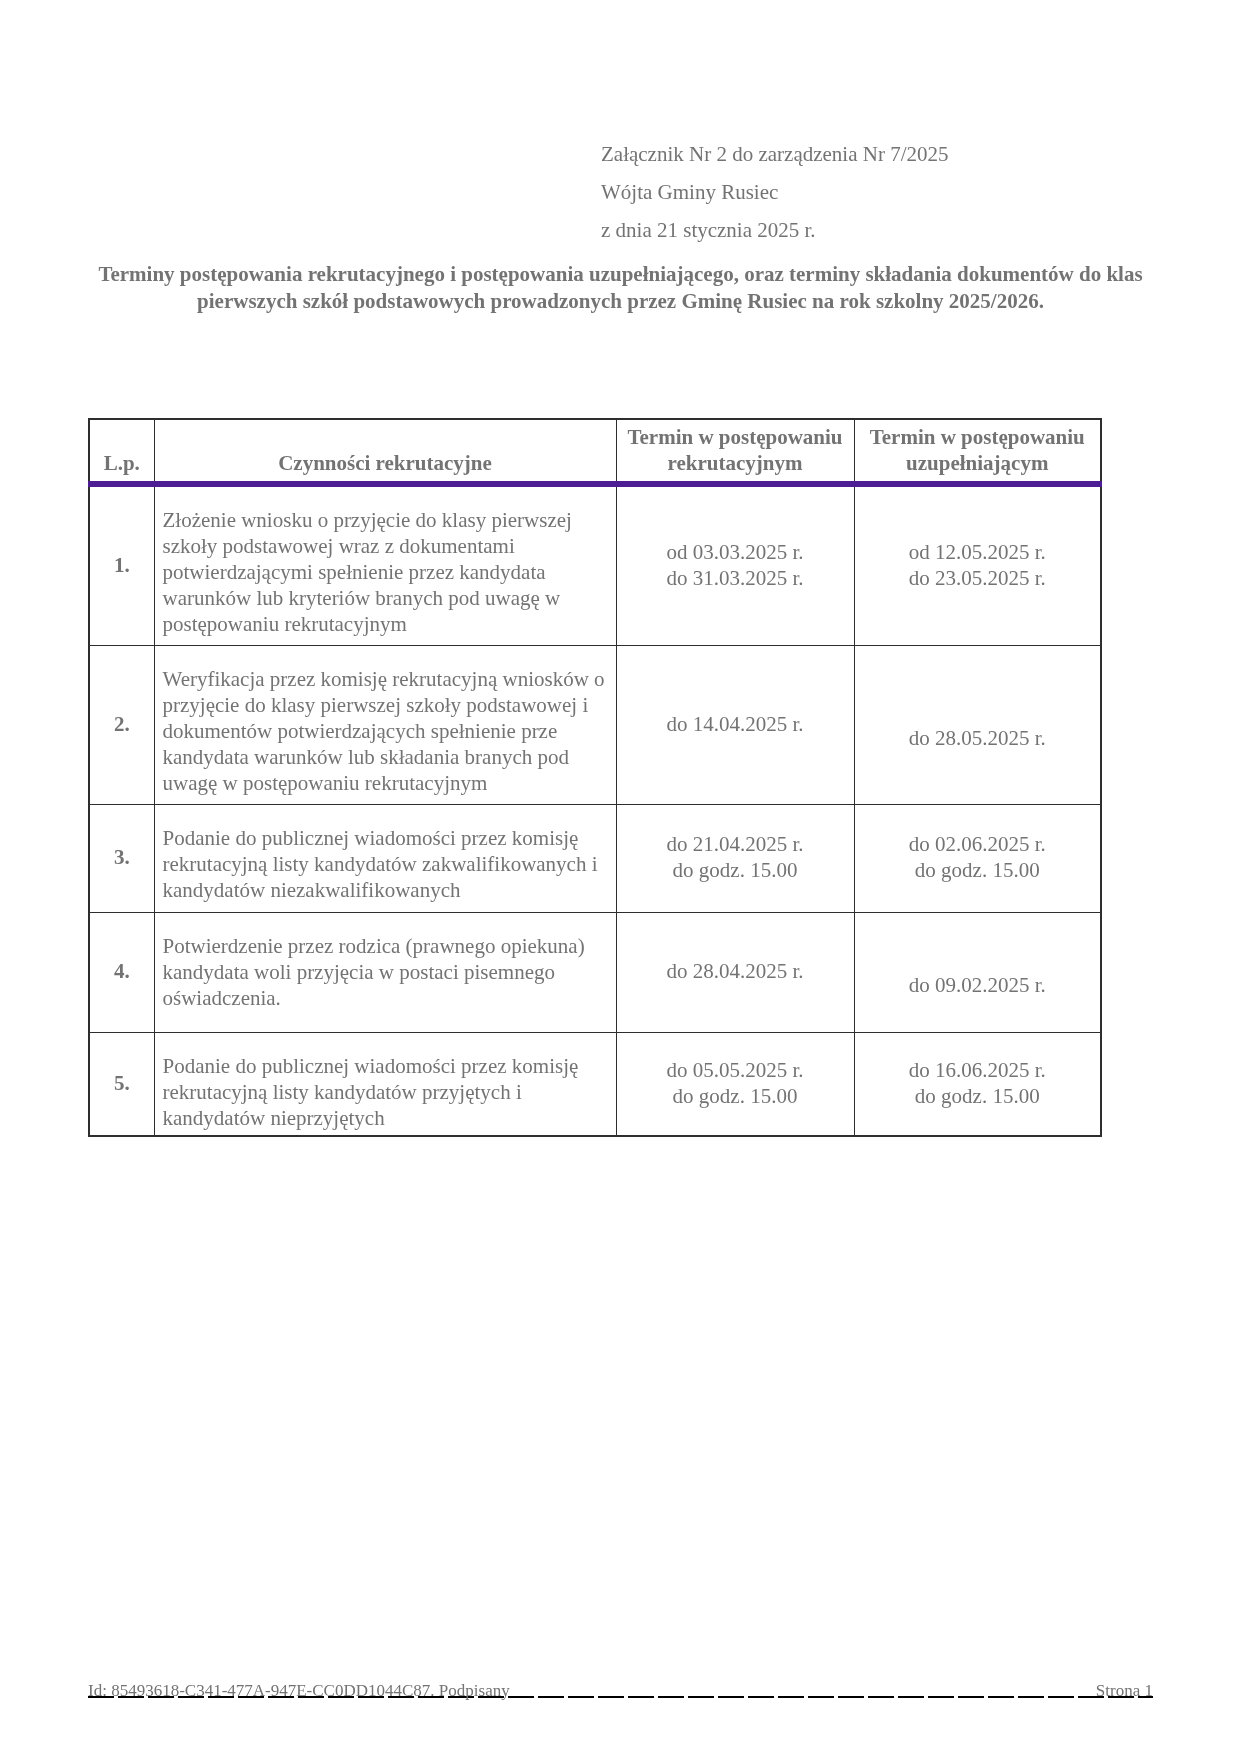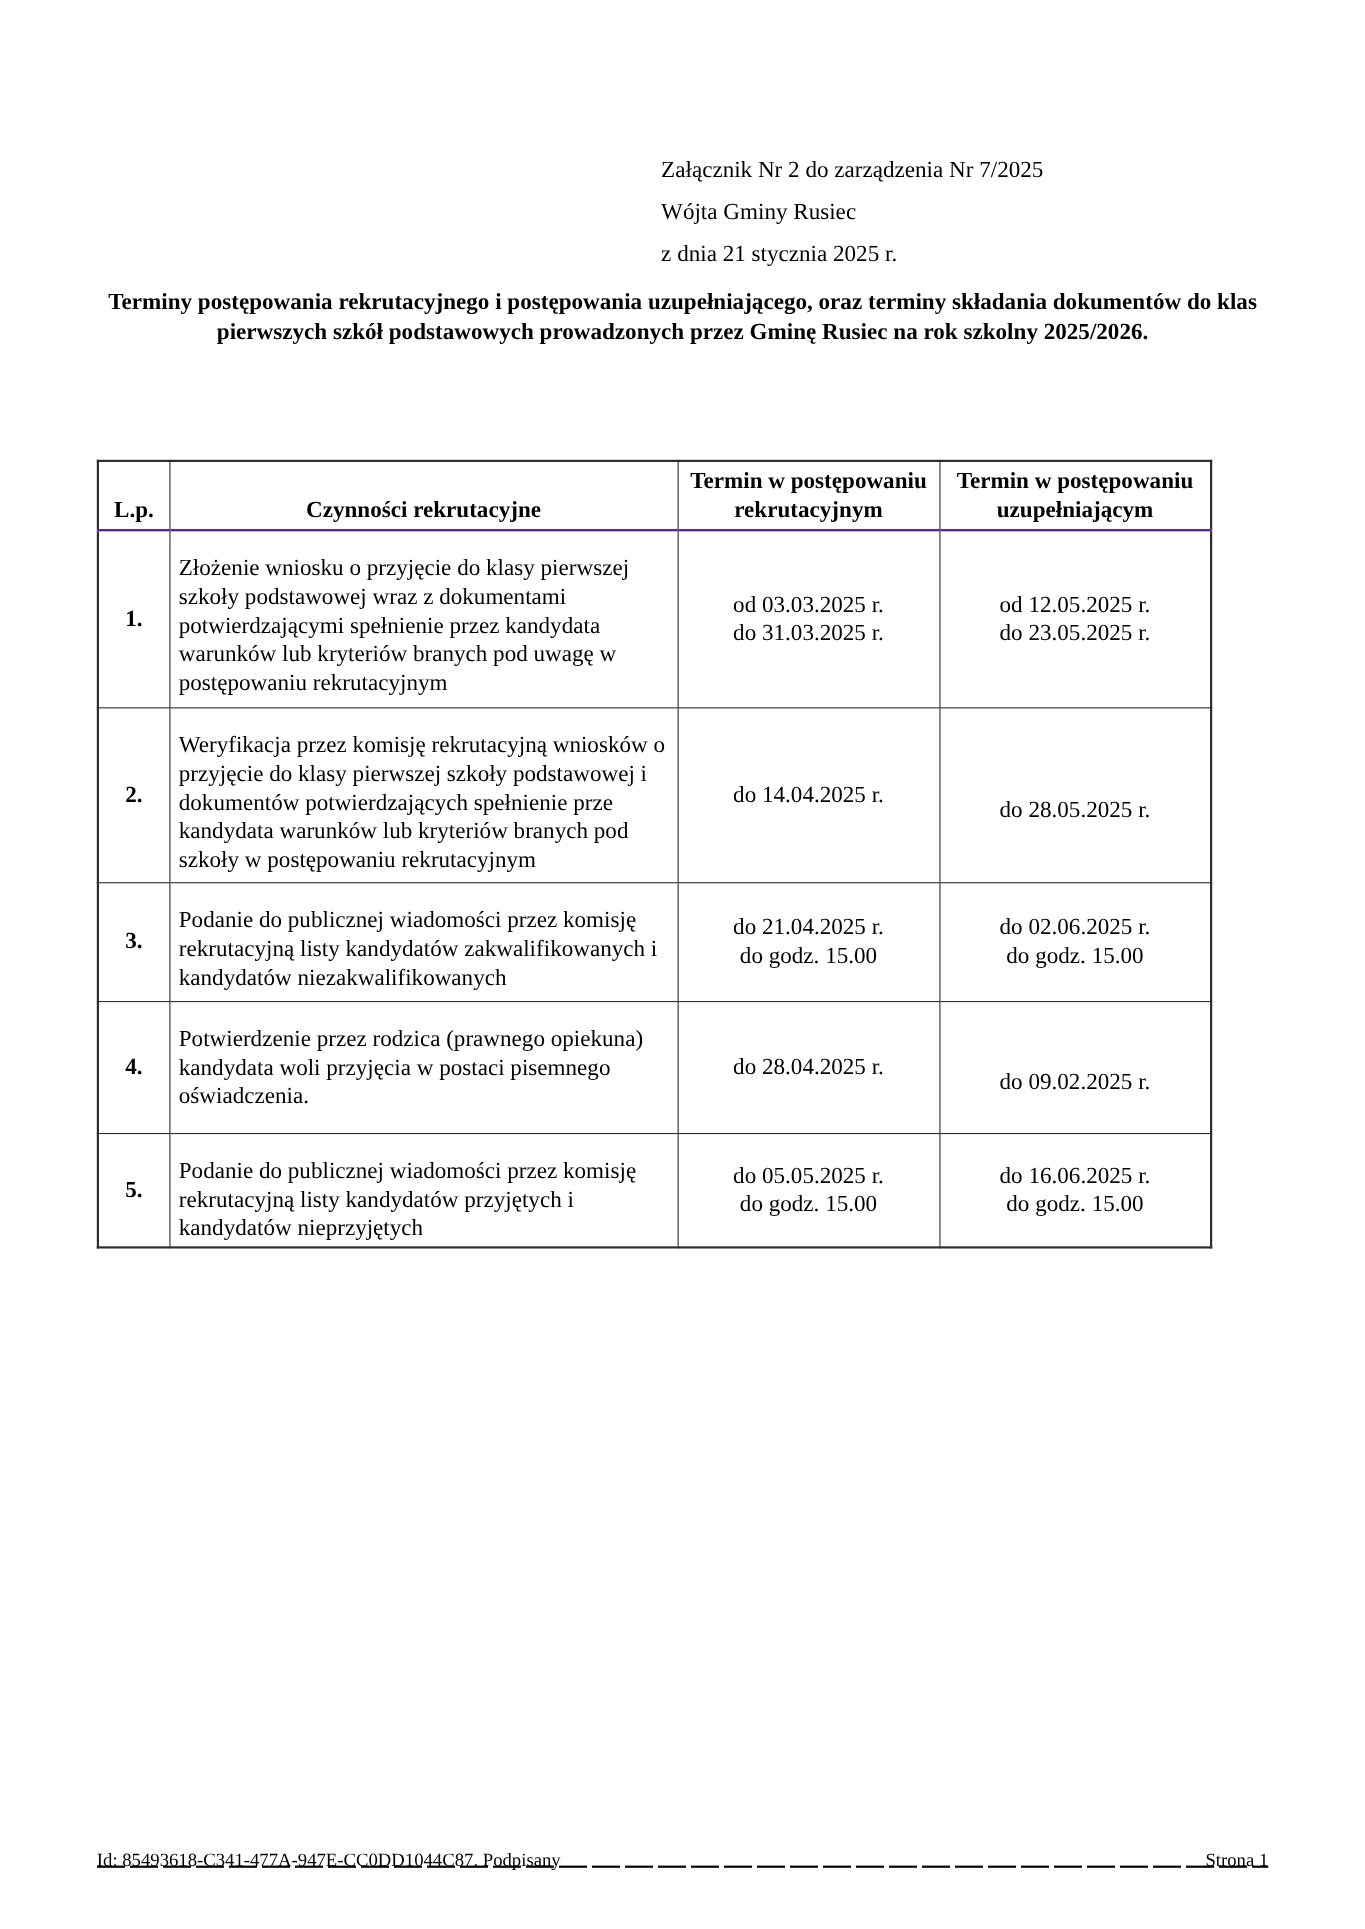--- a/index.html
+++ b/index.html
@@ -6,21 +6,21 @@
   body {
     background: #e8e8e8;
     font-family: "Liberation Serif", "DejaVu Serif", serif;
   }
   .page {
     position: relative;
     width: 1241px;
     height: 1754px;
     margin: 0 auto;
     background: #ffffff;
-    color: #000000;
+    color: #737373;
     overflow: hidden;
   }
 
   
   .doc-header {
     position: absolute;
     left: 601px;
     top: 143px;
     font-size: 21px;
     line-height: 23px;
@@ -52,21 +52,21 @@
   }
   .rec-table col.c-lp   { width: 65px; }
   .rec-table col.c-act  { width: 462px; }
   .rec-table col.c-rek  { width: 238px; }
   .rec-table col.c-uzu  { width: 247px; }
 
   .rec-table, .rec-table th, .rec-table td {
     border: 1px solid #2e2e2e;
   }
   table.rec-table { border: 2px solid #2e2e2e; }
-  .rec-table thead th { border-bottom: 2px solid #4c1d95; }
+  .rec-table thead th { border-bottom: 6px solid #4c1d95; }
 
   .rec-table th {
     font-weight: bold;
     text-align: center;
     vertical-align: bottom;
     padding: 4px 6px 5px 6px;
     height: 54px;
     box-sizing: border-box;
   }
   .rec-table td {
@@ -147,21 +147,21 @@
       <tr class="row-1">
         <td class="lp-cell">1.</td>
         <td class="act-cell">Złożenie wniosku o przyjęcie do  klasy pierwszej szkoły podstawowej wraz z dokumentami potwierdzającymi spełnienie przez kandydata warunków lub kryteriów branych pod uwagę w postępowaniu rekrutacyjnym</td>
         <td class="date-cell">od 03.03.2025 r.
 do 31.03.2025 r.</td>
         <td class="date-cell">od 12.05.2025 r.
 do 23.05.2025 r.</td>
       </tr>
       <tr class="row-2">
         <td class="lp-cell">2.</td>
-        <td class="act-cell">Weryfikacja przez komisję rekrutacyjną wniosków o przyjęcie do klasy pierwszej szkoły podstawowej i dokumentów potwierdzających spełnienie prze kandydata warunków lub kryteriów branych pod szkoły w postępowaniu rekrutacyjnym</td>
+        <td class="act-cell">Weryfikacja przez komisję rekrutacyjną wniosków o przyjęcie do klasy pierwszej szkoły podstawowej i dokumentów potwierdzających spełnienie prze kandydata warunków lub składania branych pod uwagę w postępowaniu rekrutacyjnym</td>
         <td class="date-cell">do 14.04.2025 r.</td>
         <td class="date-cell"><span class="shift-down">do 28.05.2025 r.</span></td>
       </tr>
       <tr class="row-3">
         <td class="lp-cell">3.</td>
         <td class="act-cell">Podanie do publicznej wiadomości przez komisję rekrutacyjną listy kandydatów zakwalifikowanych i kandydatów niezakwalifikowanych</td>
         <td class="date-cell">do 21.04.2025 r.
 do godz. 15.00</td>
         <td class="date-cell">do 02.06.2025 r.
 do godz. 15.00</td>

